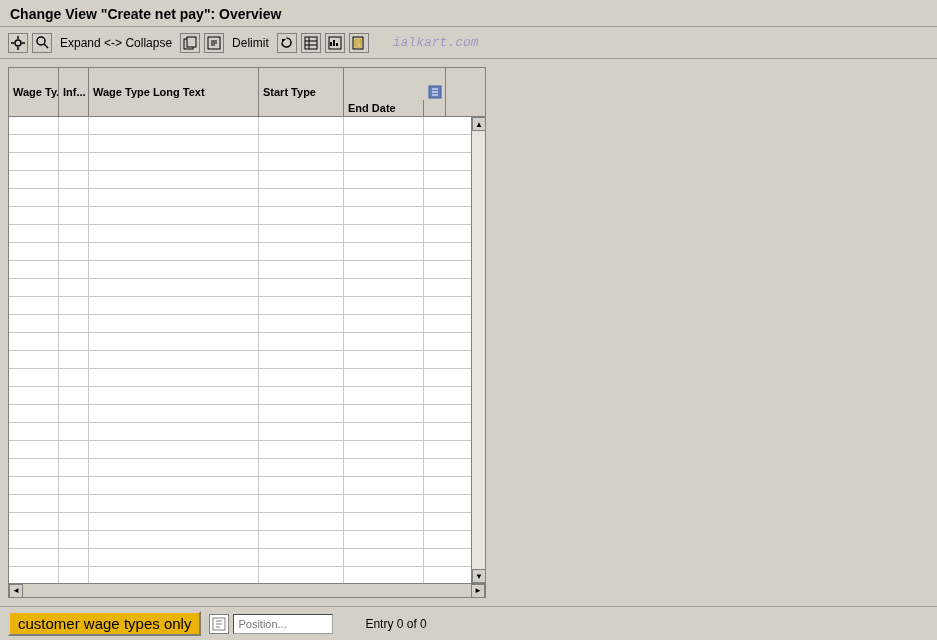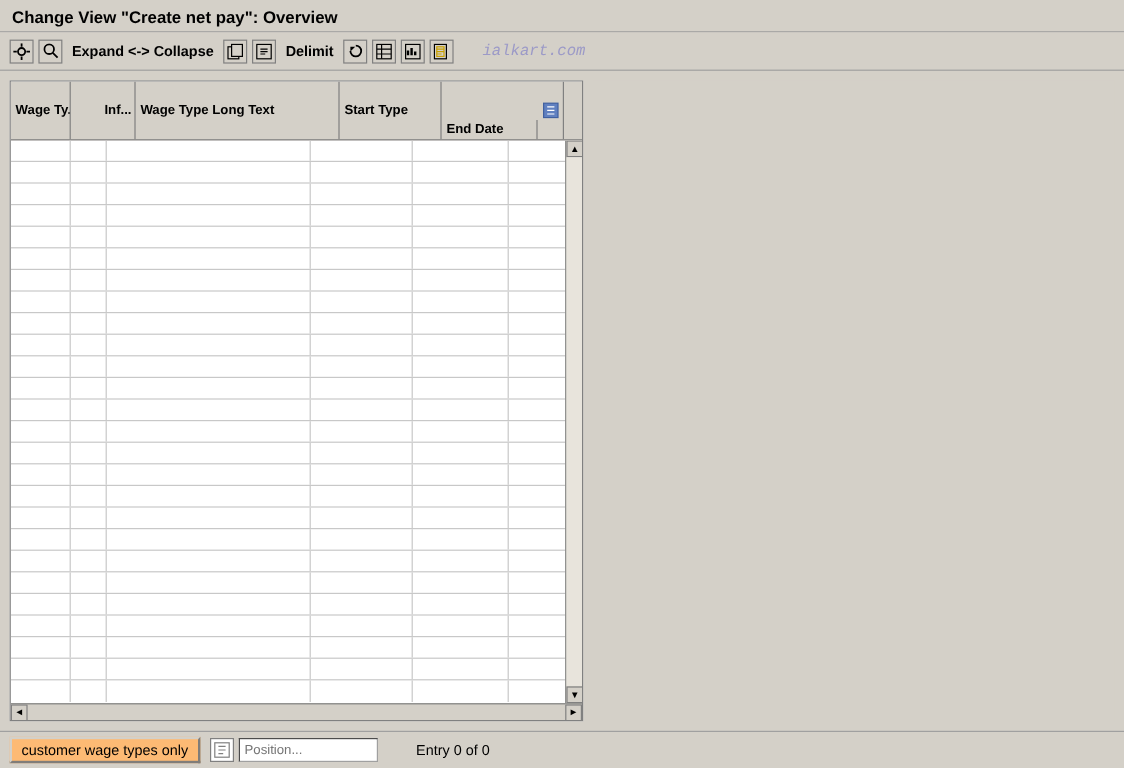--- a/index.html
+++ b/index.html
@@ -52,21 +52,20 @@
       color: #000;
     }
 
     .toolbar-text-btn {
       background: #d4d0c8;
       border: none;
       cursor: pointer;
       font-size: 12px;
       color: #000;
       padding: 2px 4px;
-      font-weight: bold;
     }
 
     .main-content {
       flex: 1;
       display: flex;
       flex-direction: row;
       padding: 8px;
       gap: 8px;
       overflow: hidden;
     }
@@ -93,21 +92,21 @@
       font-size: 11px;
       font-weight: bold;
       color: #000;
       white-space: nowrap;
       overflow: hidden;
       display: flex;
       align-items: center;
     }
 
     .col-wage-type { width: 50px; }
-    .col-info { width: 30px; margin-left: 24px; }
+    .col-info { width: 30px; }
     .col-long-text { width: 170px; }
     .col-start-date { width: 85px; }
     .col-end-date { width: 80px; margin-top: 32px; }
     .col-icon-btn {
       width: 22px;
       min-width: 22px;
       cursor: pointer;
       justify-content: center;
       padding: 1px;
     }
@@ -183,24 +182,24 @@
       background: #d4d0c8;
       border-top: 1px solid #a0a0a0;
       padding: 4px 8px;
       display: flex;
       align-items: center;
       gap: 8px;
       min-height: 30px;
     }
 
     .status-btn {
-      background: #fdba74;
+      background: #eab308;
       border: 2px outset #d4d0c8;
       padding: 2px 8px;
-      font-size: 12px;
+      font-size: 15px;
       cursor: pointer;
       color: #000;
     }
 
     .position-field {
       display: flex;
       align-items: center;
       gap: 4px;
     }
 
@@ -210,21 +209,21 @@
       border: 1px solid #808080;
       background: #fff;
       display: flex;
       align-items: center;
       justify-content: center;
       font-size: 9px;
       cursor: pointer;
     }
 
     .position-input {
-      width: 116px;
+      width: 100px;
       height: 20px;
       border: 1px inset #a0a0a0;
       background: #fff;
       font-size: 11px;
       padding: 1px 4px;
       color: #a0a0a0;
     }
 
     .entry-count {
       font-size: 12px;

